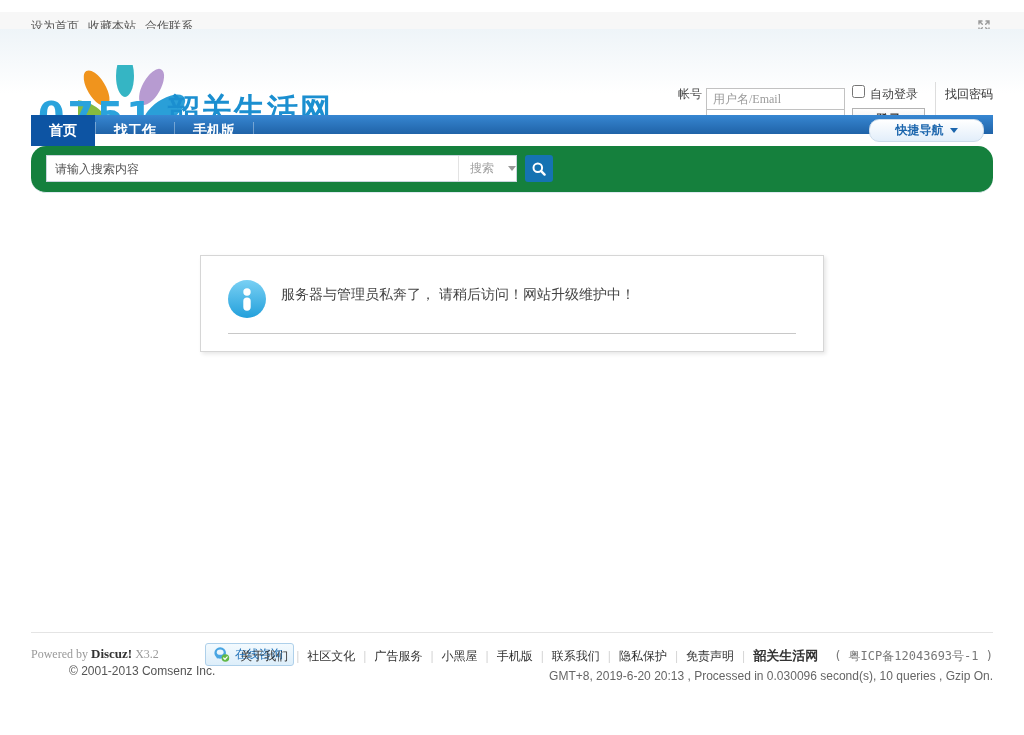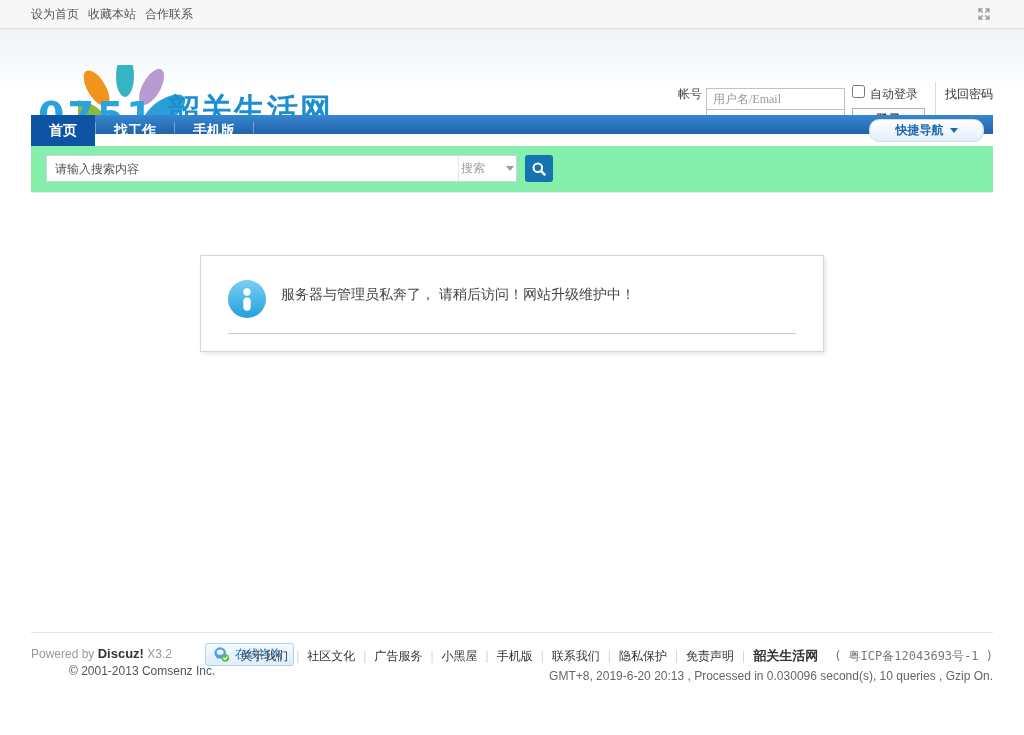--- a/index.html
+++ b/index.html
@@ -1,21 +1,21 @@
 <!DOCTYPE html>
 <html><head>
 <meta charset="utf-8">
 <style>
   * { margin:0; padding:0; box-sizing:border-box; }
   html,body { width:1024px; height:735px; }
   body { font-family:"Liberation Sans",sans-serif; background:#fff; }
   .page { position:relative; width:1024px; height:735px; background:#fff; overflow:hidden; }
 
   
-  .topbar { position:absolute; top:0; left:0; width:1024px; height:29px;
+  .topbar { position:absolute; top:12px; left:0; width:1024px; height:29px;
             background:#f7f7f7; border-bottom:1px solid #e1e1e1; }
   .topbar-inner { margin:0 31px; height:28px; display:flex; align-items:center; font-size:12px; }
   .tb-link { color:#555; text-decoration:none; margin-right:9px; cursor:pointer; }
   .tb-link:last-of-type { margin-right:0; }
   .tb-contact { color:#8a8a8a; font-family:"DejaVu Sans Mono",monospace; }
   .tb-fullscreen { margin-left:auto; width:18px; height:18px; cursor:pointer; display:flex; align-items:center; justify-content:center; }
 
   
   .header { position:absolute; top:29px; left:0; width:1024px; height:86px;
             background:linear-gradient(#eef4f8, #ffffff 75%); }
@@ -55,44 +55,44 @@
   .nav-sep { width:1px; height:18px; margin-top:7px; background:rgba(255,255,255,0.35); }
   .quicknav { position:absolute; right:9px; top:4px; width:115px; height:23px;
               background:linear-gradient(#ffffff,#e2eefa); border:1px solid #cddcea; border-radius:10px;
               display:flex; align-items:center; justify-content:center; gap:6px; cursor:pointer; }
   .quicknav-label { color:#1c66ad; font-size:12px; font-weight:bold; }
   .tri-down-blue { width:0; height:0; border-left:4px solid transparent; border-right:4px solid transparent;
                    border-top:5px solid #1c66ad; }
 
   
   .searchband { position:absolute; top:146px; left:31px; width:962px; height:47px;
-                background:#86efac; border-bottom:1px solid #dfe9f1; }
+                background:#15803d; border-bottom:1px solid #dfe9f1;border-radius:15px; }
   .search-box { position:absolute; left:15px; top:9px; width:471px; height:27px; background:#fff;
                 border:1px solid #c9d4dd; display:flex; }
   .search-input { flex:1; border:none; outline:none; padding:0 8px; font-size:12px; color:#333; background:transparent; }
   .search-input::placeholder { color:#555; }
   .search-type { width:58px; border-left:1px solid #e3e3e3; display:flex; align-items:center;
-                 justify-content:center; gap:21px; cursor:pointer; }
+                 justify-content:flex-end; gap:14px; cursor:pointer; }
   .search-type-label { color:#a0a0a0; font-size:12px; }
   .tri-down-gray { width:0; height:0; border-left:4px solid transparent; border-right:4px solid transparent;
                    border-top:5px solid #9a9a9a; }
   .search-btn { position:absolute; left:494px; top:9px; width:28px; height:27px; background:#1573b2;
                 border:none; border-radius:3px; cursor:pointer; display:flex; align-items:center; justify-content:center; }
 
   
   .notice { position:absolute; left:200px; top:255px; width:624px; height:97px; background:#fff;
             border:1px solid #d6d6d6; box-shadow:2px 2px 4px rgba(0,0,0,0.1);padding-left:8px; }
   .notice-icon { position:absolute; left:27px; top:24px; width:38px; height:38px; }
   .notice-text { position:absolute; left:80px; top:28px; font-size:14px; color:#444; line-height:20px; }
   .notice-hr { position:absolute; left:27px; right:27px; top:77px; border-top:1px solid #c8c8c8; }
 
   
   .footer-line { position:absolute; top:632px; left:31px; width:962px; border-top:1px solid #e4e4e4; }
   .powered { position:absolute; left:31px; top:646px; font-size:12px;
-             font-family:Liberation Sans, sans-serif; color:#999; white-space:nowrap; }
+             font-family:Liberation Serif, serif; color:#999; white-space:nowrap; }
   .powered b { color:#333; font-size:13px; }
   .copyright { position:absolute; left:31px; top:664px; font-size:12px; color:#555;margin-left:38px; }
   .consult { position:absolute; left:205px; top:643px; height:23px; padding:0 10px 0 7px;
              background:linear-gradient(#f3fafe,#ddeefa); border:1px solid #aed0ea; border-radius:3px;
              display:flex; align-items:center; gap:5px; cursor:pointer; }
   .consult-label { color:#1a6db5; font-size:12px; }
   .footlinks { position:absolute; right:31px; top:647px; font-size:12px; color:#333; white-space:nowrap; }
   .footlinks a { color:#333; text-decoration:none; cursor:pointer; }
   .fl-sep { color:#d5d5d5; margin:0 8px; }
   .fl-site { font-weight:bold; color:#222; font-size:13px; }

